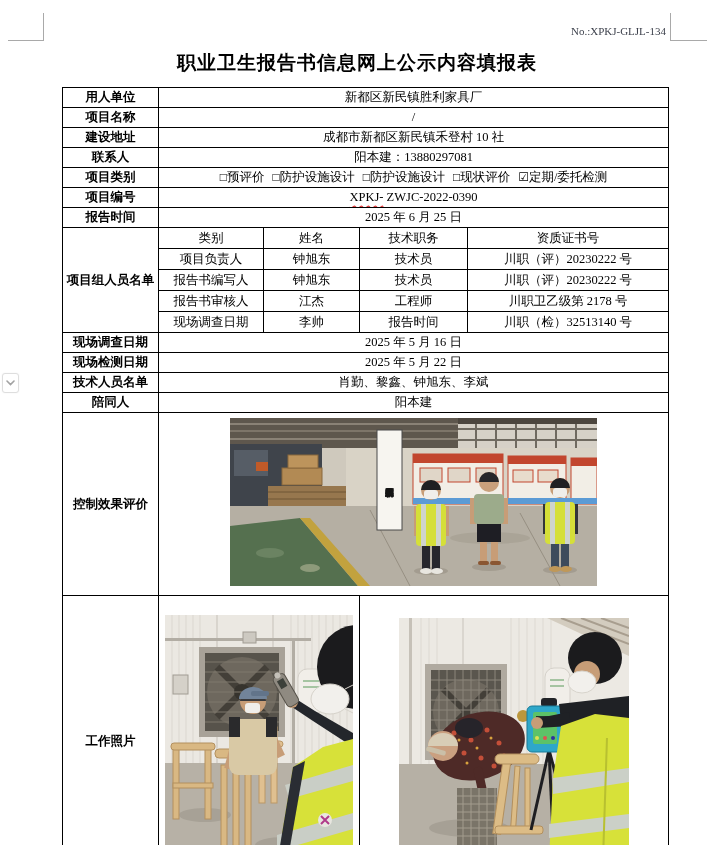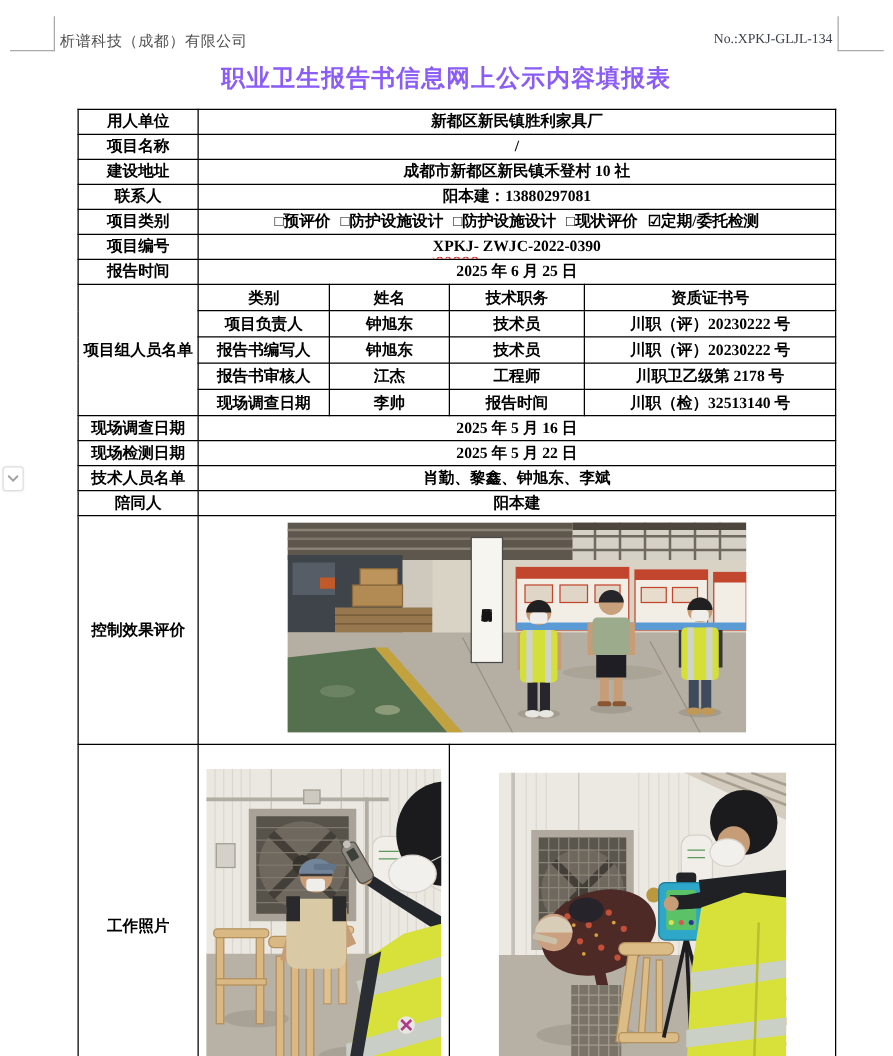--- a/index.html
+++ b/index.html
@@ -6,54 +6,53 @@
   .page{position:relative;width:714px;height:845px;background:#ffffff;overflow:hidden;
         font-family:"Liberation Serif","DejaVu Serif",serif;color:#000;}
   
   .corner-tl{position:absolute;left:8px;top:13px;width:35px;height:27px;
              border-right:1px solid #a9a9a9;border-bottom:1px solid #a9a9a9;}
   .corner-tr{position:absolute;left:670px;top:13px;width:36px;height:27px;
              border-left:1px solid #a9a9a9;border-bottom:1px solid #a9a9a9;}
   .company{position:absolute;left:48px;top:25px;font-size:12px;color:#4f4f4f;letter-spacing:.5px;}
   .docno{position:absolute;right:48px;top:25px;font-size:11px;color:#3d414c;}
   .title{position:absolute;left:0;top:50px;width:714px;text-align:center;
-         font-size:19px;font-weight:bold;letter-spacing:1px;color:#8b5cf6;
+         font-size:19px;font-weight:bold;letter-spacing:1px;color:#000000;
          font-family:"Liberation Sans","DejaVu Sans",sans-serif;}
   
   .collapse-btn{position:absolute;left:2px;top:373px;width:15px;height:18px;background:#fff;
         border:1px solid #dedede;border-radius:3px;display:flex;align-items:center;justify-content:center;
         box-shadow:0 0 2px rgba(0,0,0,.06);cursor:pointer;}
   
   table.doc{position:absolute;left:62px;top:87px;width:606px;border-collapse:collapse;table-layout:fixed;}
   table.doc td{border:1px solid #000;text-align:center;vertical-align:middle;
                font-size:12.5px;line-height:1.15;padding:0 1px;overflow:hidden;}
   .h19 td{height:19px;} .h20 td{height:20px;}
   .lbl{font-weight:600;margin-top:40px;}
-  .val{font-weight:700;margin-top:16px;}
+  .val{font-weight:400;margin-top:16px;}
   .opt{margin:0 4px;white-space:nowrap;}
   .opt .box{font-size:12px;}
   .misspell{text-decoration:underline wavy #e03131;text-decoration-skip-ink:none;text-underline-offset:3px;}
   td.pcell{vertical-align:top;text-align:left;}
   td.gcell{padding:8px 0 0 32px;height:182px;}
   td.w1cell{padding:8px 0 0 12px;height:290px;}
   td.w2cell{padding:12px 0 0 30px;height:290px;}
   .photo-wrap{position:relative;display:inline-block;line-height:0;}
   .banner-text{position:absolute;left:149px;top:15px;width:22px;height:95px;overflow:hidden;
         writing-mode:vertical-rl;text-orientation:upright;font-size:8.5px;line-height:22px;
         text-align:center;color:#161616;font-weight:600;}
 </style>
 </head>
 <body>
 
 <div class="page">
 
   <div class="corner-tl"></div>
   <div class="corner-tr"></div>
 
-  <div class="company">析谱科技（成都）有限公司</div>
   <div class="docno">No.:XPKJ-GLJL-134</div>
   <div class="title">职业卫生报告书信息网上公示内容填报表</div>
 
   <div class="collapse-btn">
     <svg width="9" height="6" viewBox="0 0 9 6">
       <path d="M1 1 L4.5 4.5 L8 1" fill="none" stroke="#a2a2a2" stroke-width="1.6" stroke-linecap="round"></path>
     </svg>
   </div>
 
   <table class="doc">

